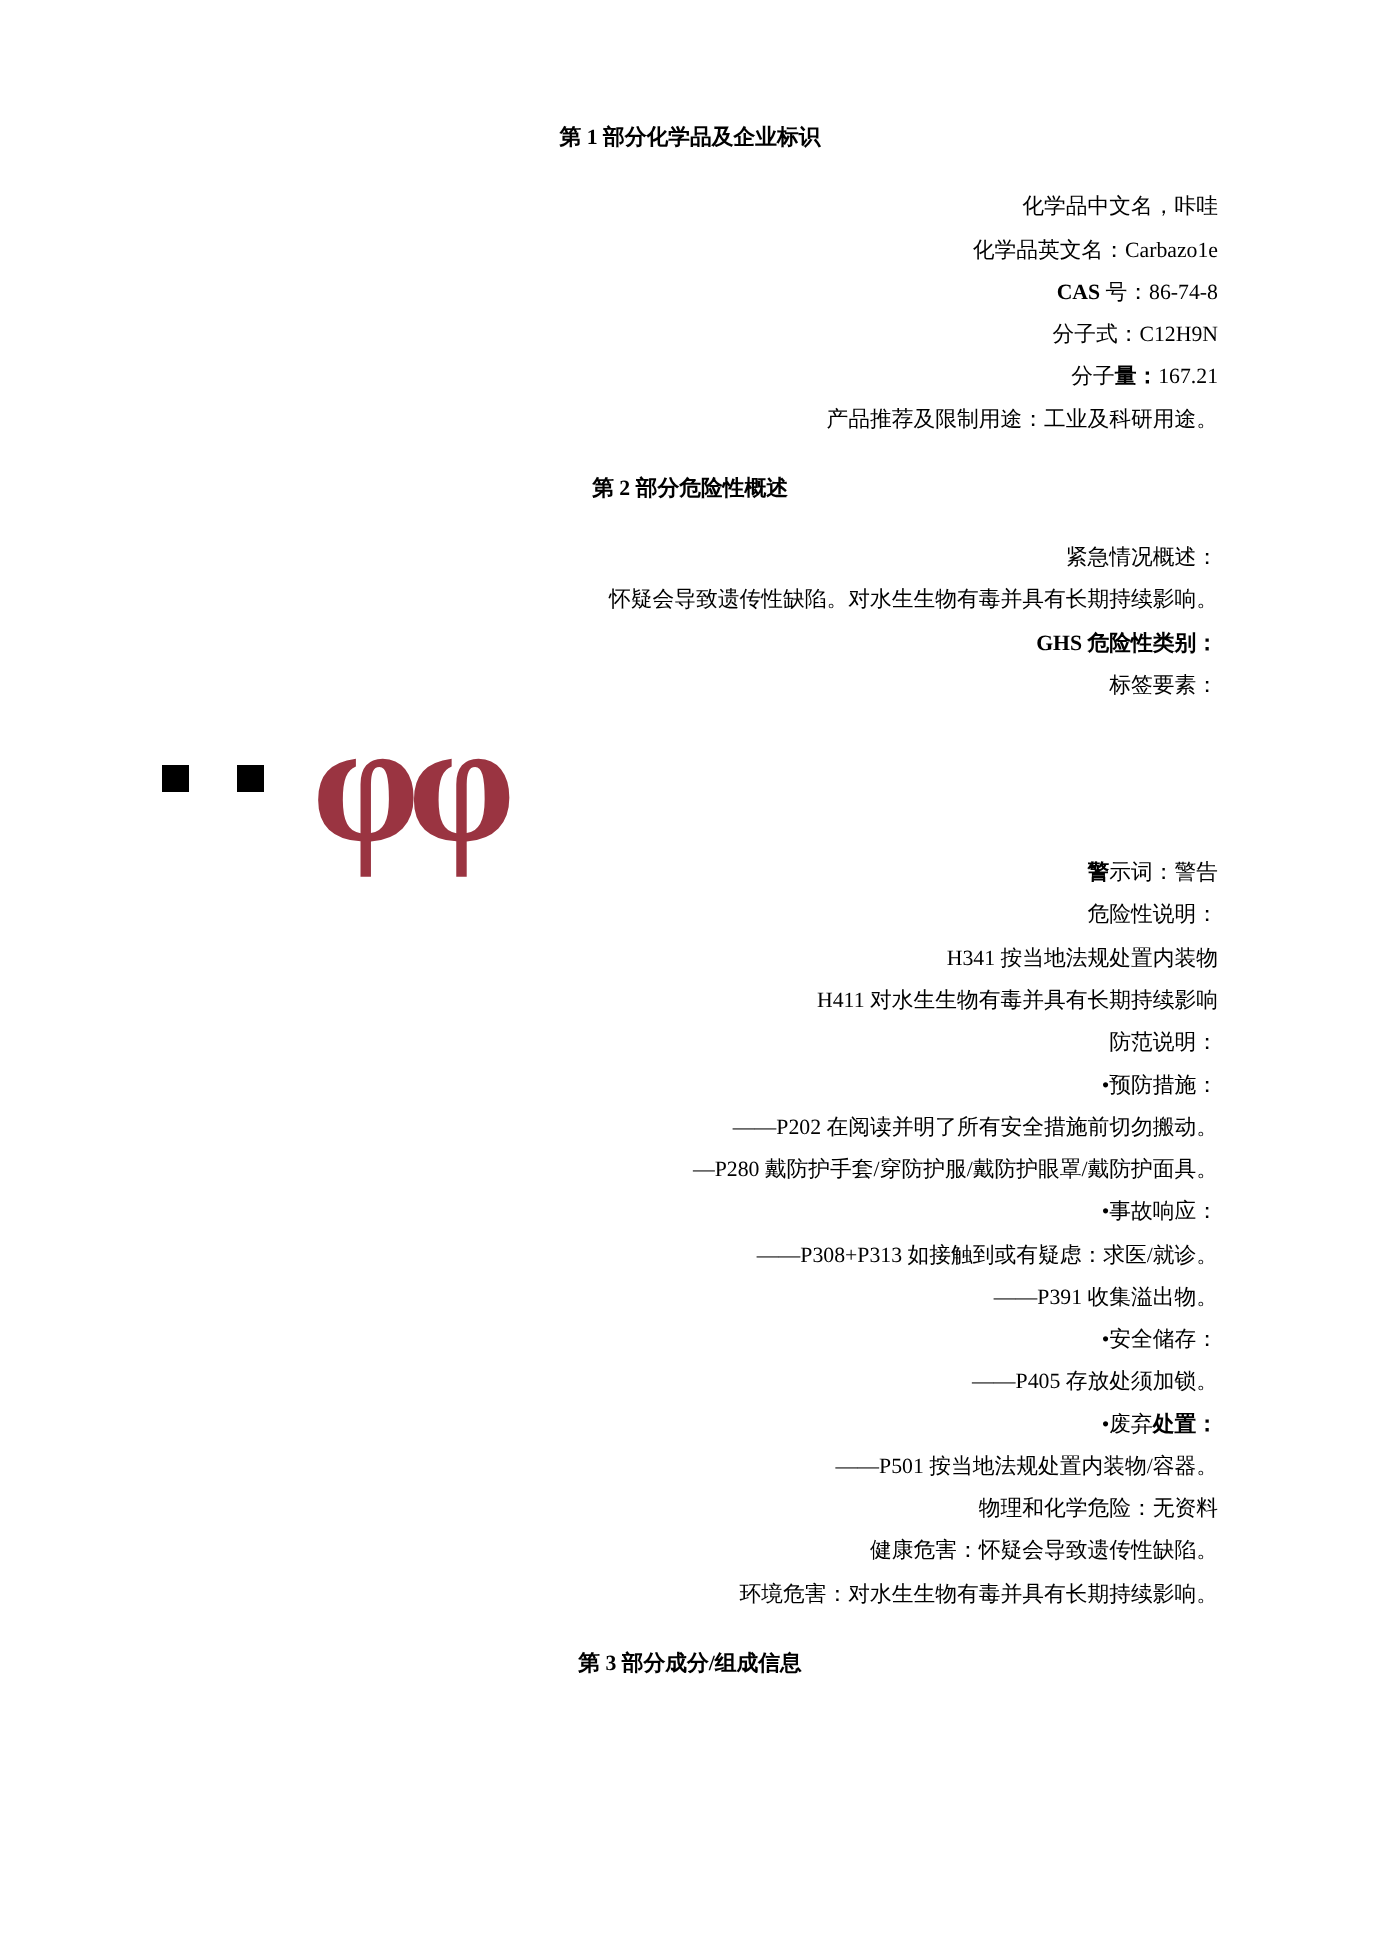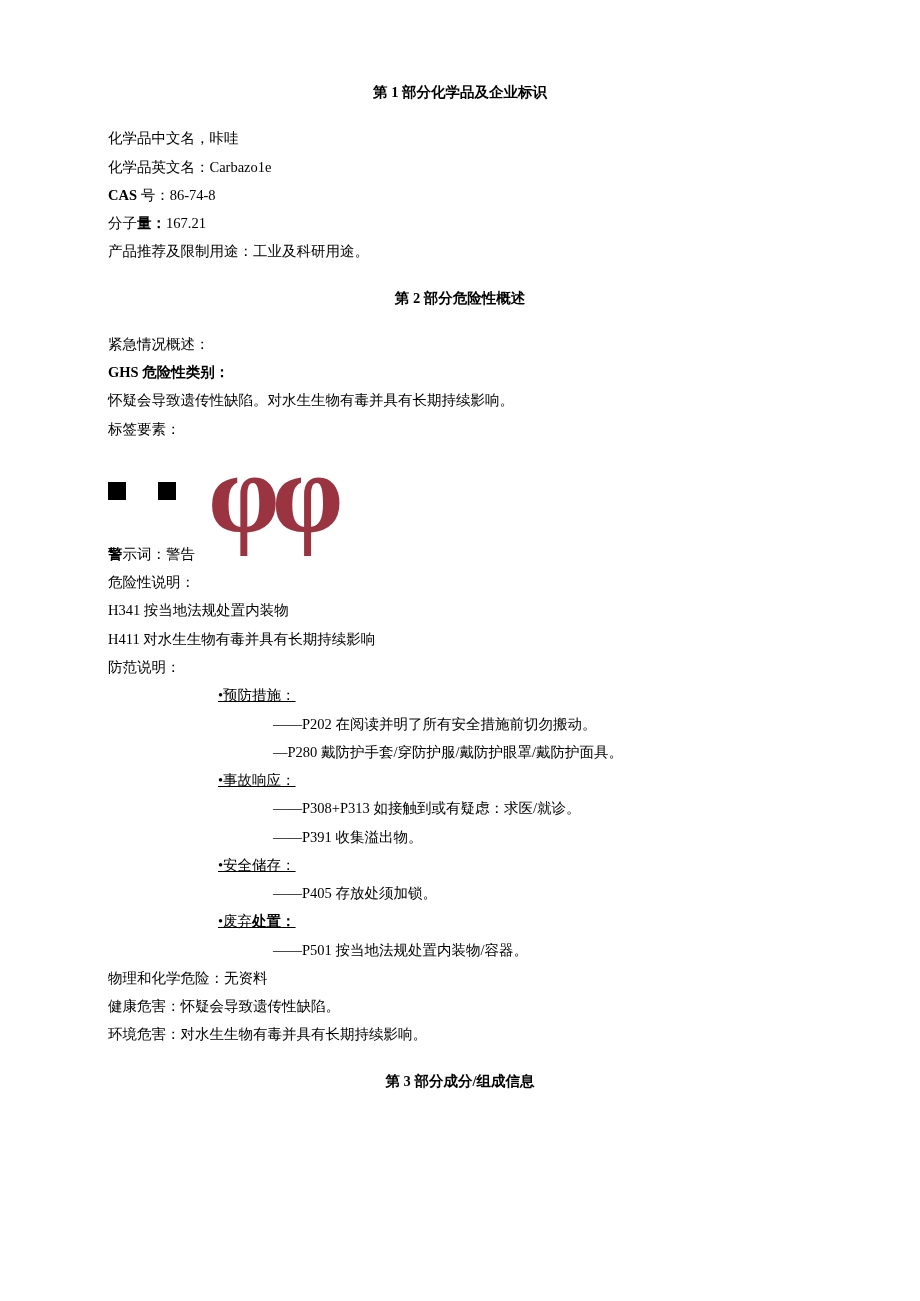--- a/index.html
+++ b/index.html
@@ -12,23 +12,23 @@
       color: #000;
       padding: 78px 108px 40px 108px;
       line-height: 1.95;
     }
     .section-title {
       text-align: center;
       font-weight: bold;
       margin-bottom: 18px;
     }
     .section-title .num, .bold { font-weight: bold; }
-    .block { margin-bottom: 18px; }
+    .block { margin-bottom: 18px; text-align: right; }
     .line { display: block; }
-    .indent1 { padding-left: 110px; text-decoration: underline; }
+    .indent1 { padding-left: 110px; }
     .indent2 { padding-left: 165px; }
     .pictogram-row {
       display: flex;
       align-items: flex-end;
       gap: 28px;
       padding: 5px 0 0 0;
     }
     .sq {
       width: 18px;
       height: 18px;
@@ -59,38 +59,41 @@
     <span>化学品中文名，</span><span>咔哇</span>
   </span>
   <span class="line">
     <span>化学品英文名：</span><span>Carbazo</span><span>1e</span>
   </span>
   <span class="line">
     <span class="bold">CAS</span>
     <span>号：</span><span>86-74-8</span>
   </span>
   <span class="line">
+    <span>分子式：</span><span>C12H9N</span>
+  </span>
+  <span class="line">
     <span>分子</span><span class="bold">量：</span><span>167.21</span>
   </span>
   <span class="line">产品推荐及限制用途：工业及科研用途。</span>
 </div>
 
 <div class="section-title">
   <span>第</span>
   <span class="bold">2</span>
   <span>部分危险性概述</span>
 </div>
 
 <div class="block">
   <span class="line">紧急情况概述：</span>
+  <span class="line">怀疑会导致遗传性缺陷。对水生生物有毒并具有长期持续影响。</span>
   <span class="line">
     <span class="bold">GHS</span>
     <span class="bold">危险性类别：</span>
   </span>
-  <span class="line">怀疑会导致遗传性缺陷。对水生生物有毒并具有长期持续影响。</span>
   <span class="line">标签要素：</span>
 
   <div class="pictogram-row">
     <div class="sq"></div>
     <div class="sq"></div>
     <div class="phi">φφ</div>
   </div>
 
   <span class="line">
     <span class="bold">警</span><span>示词：</span><span>警告</span>

